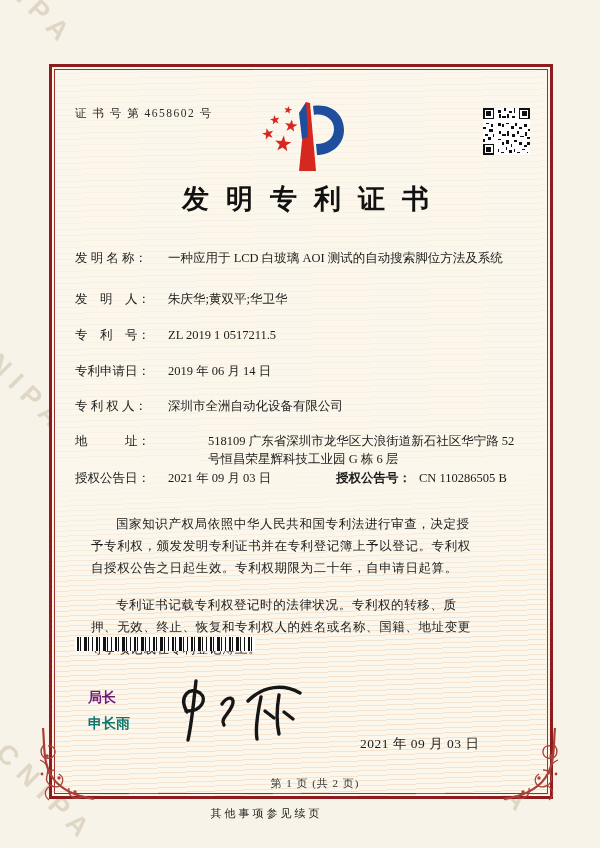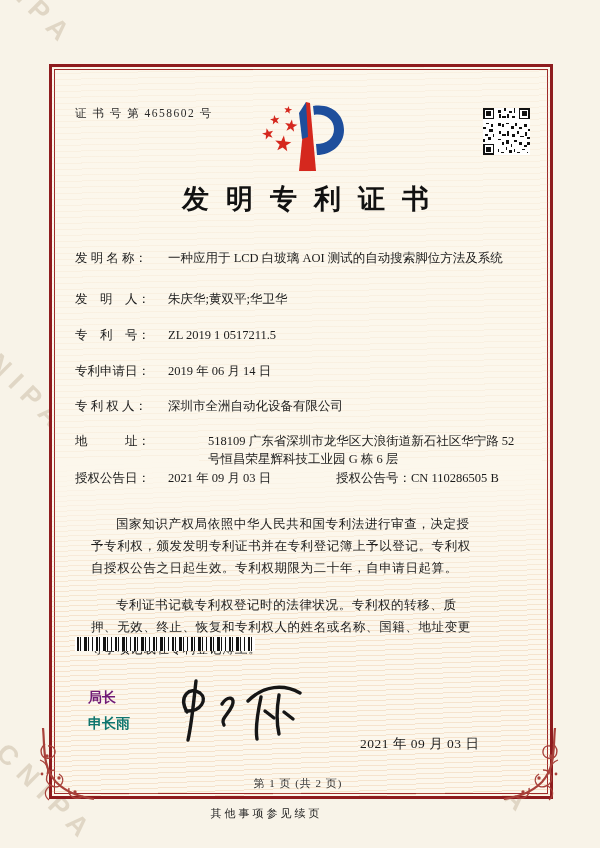--- a/index.html
+++ b/index.html
@@ -46,36 +46,36 @@
   .qr{ left:483px; top:108px; width:47px; height:47px; }
   .title{
     left:49px; top:181px; width:498px; text-align:center;
     font-size:27px; font-weight:bold; letter-spacing:17px; padding-left:32px;
     box-sizing:border-box; color:#111;
   }
   .frow{ left:75px; width:440px; display:flex; font-size:12.5px; line-height:18px; }
   .flabel{ width:93px; flex-shrink:0; white-space:nowrap; }
   .fvalue{ flex:1; }
   .grantrow{ left:75px; width:460px; display:flex; font-size:12.5px; line-height:18px; }
-  .grant2{ margin-left:28px; white-space:nowrap; }
+  .grant2{ margin-left:28px; white-space:nowrap;font-weight:bold; }
   .paras{ left:75px; width:423px; top:498px; font-size:12.5px; line-height:1.74; letter-spacing:0.6px; }
   .paras p{ margin:16px; text-indent:2em; }
   .barcode{
     left:75px; top:637px; width:176px; height:14px;
     background-color:#fff; border-left:2px solid #fff; border-right:2px solid #fff;
     background-image:repeating-linear-gradient(90deg,
       #121212 0 2px,#fdfdfd 2px 3px,#121212 3px 4px,#fdfdfd 4px 7px,
       #121212 7px 10px,#fdfdfd 10px 11px,#121212 11px 12px,#fdfdfd 12px 15px,
       #121212 15px 16px,#fdfdfd 16px 19px);
   }
   .signer-title{ left:88px; top:689px; font-family:"Liberation Sans","DejaVu Sans",sans-serif; font-weight:bold; font-size:14px; color:#701a75;text-align:center; }
   .signer-name{ left:88px; top:715px; font-family:"Liberation Sans","DejaVu Sans",sans-serif; font-weight:bold; font-size:14px; color:#0f766e; }
   .signature{ left:160px; top:676px; width:165px; height:74px; }
   .sign-date{ left:360px; top:735px; width:150px; font-size:13.5px; letter-spacing:0.5px; }
-  .page-indicator{ left:49px; top:776px; width:498px; text-align:center; font-size:11px; letter-spacing:1px; color:#333; }
+  .page-indicator{ left:49px; top:776px; width:498px; text-align:center; font-size:11px; letter-spacing:1px; color:#333;padding-left:17px; }
   .continuation{ left:0; top:806px; width:533px; text-align:center; font-size:11px; letter-spacing:3px; color:#222; }
 </style>
 </head>
 <body>
 
 <div class="page">
 
   <span class="wm" style="left:-38px; top:-18px;">CNIPA</span>
   <span class="wm" style="left:-46px; top:368px;">CNIPA</span>
   <span class="wm" style="left:420px; top:752px;">CNIPA</span>
@@ -231,21 +231,21 @@
     <span class="flabel">地　　　址：</span>
     <span class="fvalue">
       <span>518109 广东省深圳市龙华区大浪街道新石社区华宁路 52</span><br>
       <span>号恒昌荣星辉科技工业园 G 栋 6 层</span>
     </span>
   </div>
   <div class="abs grantrow" style="top:469px;">
     <span class="flabel">授权公告日：</span>
     <span style="width:140px;">2021 年 09 月 03 日</span>
     <span class="grant2">授权公告号：</span>
-    <span style="margin-left:0;">CN 110286505 B</span>
+    <span style="margin-left:8px;">CN 110286505 B</span>
   </div>
 
   <div class="abs paras">
     <p>国家知识产权局依照中华人民共和国专利法进行审查，决定授予专利权，颁发发明专利证书并在专利登记簿上予以登记。专利权自授权公告之日起生效。专利权期限为二十年，自申请日起算。</p>
     <p>专利证书记载专利权登记时的法律状况。专利权的转移、质押、无效、终止、恢复和专利权人的姓名或名称、国籍、地址变更等事项记载在专利登记簿上。</p>
   </div>
 
   <div class="abs barcode"></div>
 
   <div class="abs signer-title">局长</div>

